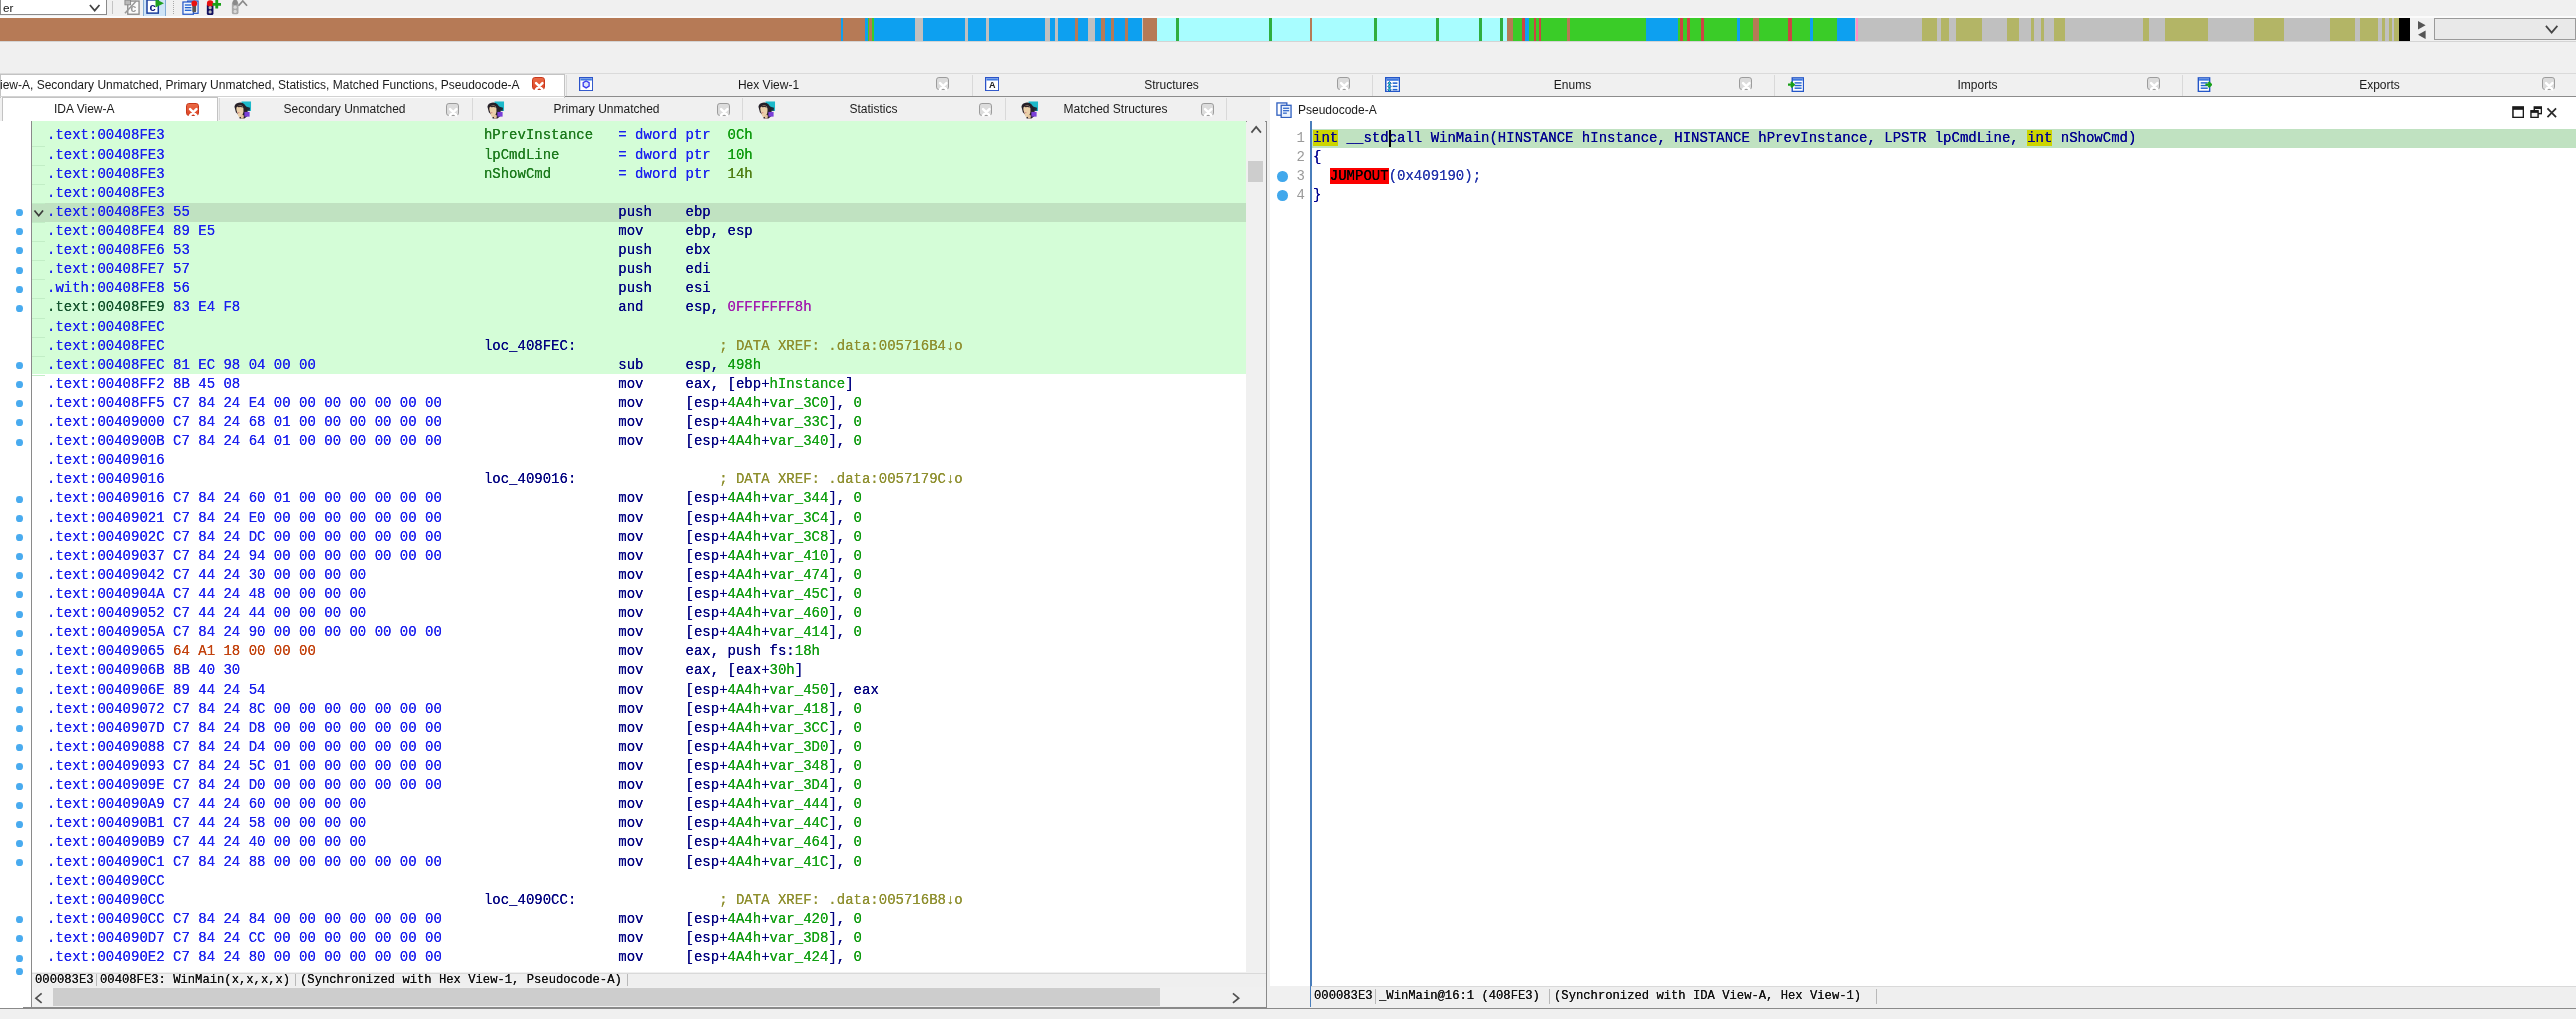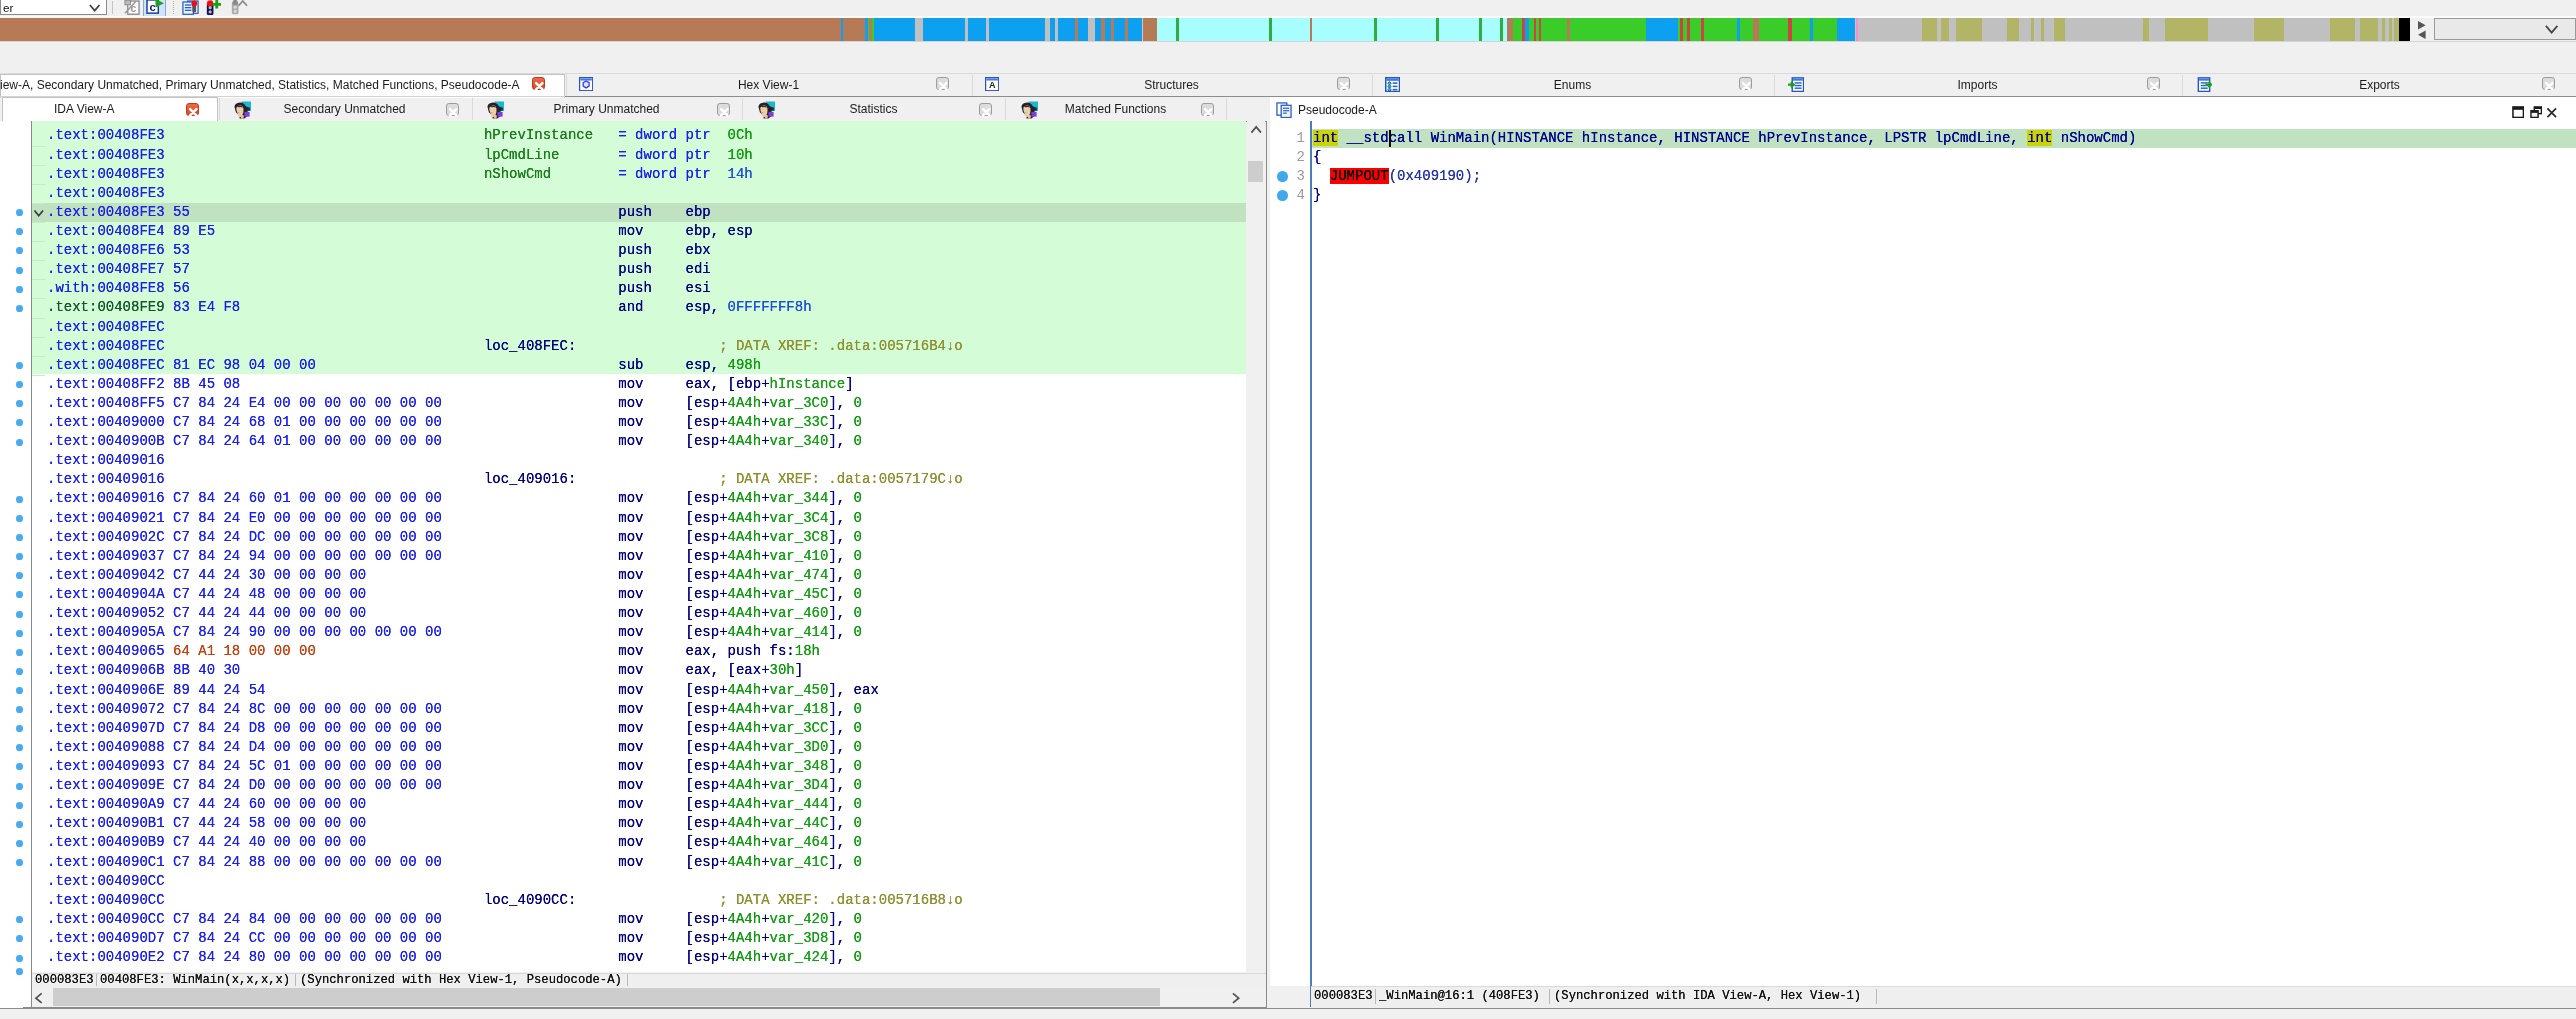--- a/index.html
+++ b/index.html
@@ -271,21 +271,21 @@
 <svg style="position:absolute;left:1020px;top:101px" width="19" height="18" viewBox="0 0 20 19">
 <rect x="9" y="0.5" width="10" height="10" fill="#1db9ca"></rect>
 <path d="M11,5 L18,7 L17.5,10.5 L11,9 Z" fill="#1b2c38"></path>
 <path d="M1.5,6 Q2,2.5 6,1.8 Q10,1.2 12,3.5 L14,6 L15.5,10 L15,16 L12,18.5 L7,18.5 L6,15 L3,12 Z" fill="#262028"></path>
 <path d="M3.5,7 Q4.5,4.5 7.5,4.4 Q10.3,4.6 11,8 Q11.5,11.5 10,14.5 Q8.5,17.2 6.5,17.5 Q5,15.5 4.5,12.5 Q3.2,9.5 3.5,7 Z" fill="#ead0a9"></path>
 <path d="M4,6.2 Q6,4.2 9,5 L10.5,7 Q8,5.8 6,6.6 Z" fill="#33252a"></path>
 <ellipse cx="5.8" cy="12.3" rx="1.1" ry="0.7" fill="#d9958a"></ellipse>
 <rect x="12" y="11.5" width="5.5" height="5" fill="#7a3fd8"></rect>
 <path d="M8,15 Q10,14 11.5,15.5 L11,18.5 L8.5,18.5 Z" fill="#e2c39c"></path>
 </svg>
-<div class="t13" style="position:absolute;left:1001px;top:102px;width:229px;text-align:center">Matched Functions</div>
+<div class="t13" style="position:absolute;left:1001px;top:102px;width:229px;text-align:center">Matched Structures</div>
 <div style="position:absolute;left:1201px;top:103px;width:13.4px;height:13.4px;background:#dcdcdc;border:1.4px solid #9c9c9c;border-radius:2.9px;box-sizing:border-box">
 <svg width="10.5" height="10.5" viewBox="0 0 10 10" style="margin:0.6px">
       <path d="M2,2 L8,8 M8,2 L2,8" stroke="#fff" stroke-width="2.4" stroke-linecap="round"></path>
     </svg></div>
 <div style="position:absolute;left:1226px;top:98px;width:1px;height:22px;background:#d9d9d9"></div>
 <div style="position:absolute;left:23px;top:121px;width:1243px;height:1.3px;background:#8c8c8c"></div>
 <div style="position:absolute;left:1270px;top:97px;width:1306px;height:24px;background:#fff"></div>
 <svg style="position:absolute;left:1276px;top:102px" width="16" height="16" viewBox="0 0 17 17">
 <rect x="1" y="1" width="10.5" height="13" fill="#fff" stroke="#3060c0" stroke-width="1.4"></rect>
 <rect x="5.5" y="3.5" width="10.5" height="13" fill="#eaf2fc" stroke="#3060c0" stroke-width="1.4"></rect>
@@ -327,28 +327,28 @@
 <div style="position:absolute;left:32px;top:337px;width:13.4px;height:1px;background:#c2eec6"></div>
 <div style="position:absolute;left:32px;top:356px;width:13.4px;height:1px;background:#c2eec6"></div>
 <div style="position:absolute;left:32px;top:375px;width:13.4px;height:1px;background:#c2eec6"></div>
 <svg style="position:absolute;left:33px;top:209px" width="11.5" height="8.6" viewBox="0 0 12 9">
     <path d="M1.5,1.5 L6,7 L10.5,1.5" stroke="#3a3a3a" stroke-width="1.8" fill="none"></path>
   </svg>
 <div style="position:absolute;left:0;top:121px;width:1246px;height:851px;overflow:hidden">
     <div style="position:absolute;left:0;top:-121px">
 <div class="dl" style="top:126px"><span style="color:#1a1fee">.text:00408FE3                                      </span><span style="color:#1c7a1c">hPrevInstance   </span><span style="color:#1a1fee">= dword ptr  </span><span style="color:#0c9a0c">0Ch</span></div>
 <div class="dl" style="top:146px"><span style="color:#1a1fee">.text:00408FE3                                      </span><span style="color:#1c7a1c">lpCmdLine       </span><span style="color:#1a1fee">= dword ptr  </span><span style="color:#0c9a0c">10h</span></div>
-<div class="dl" style="top:165px"><span style="color:#1a1fee">.text:00408FE3                                      </span><span style="color:#1c7a1c">nShowCmd        </span><span style="color:#1a1fee">= dword ptr  </span><span style="color:#1d4ed8">14h</span></div>
+<div class="dl" style="top:165px"><span style="color:#1a1fee">.text:00408FE3                                      </span><span style="color:#1c7a1c">nShowCmd        </span><span style="color:#1a1fee">= dword ptr  </span><span style="color:#4d7c0f">14h</span></div>
 <div class="dl" style="top:184px"><span style="color:#1a1fee">.text:00408FE3</span></div>
 <div class="dl" style="top:203px"><span style="color:#1a1fee">.text:00408FE3 </span><span style="color:#1a1fee">55                                                   </span><span style="color:#000080">push    </span><span style="color:#000080">ebp</span></div>
 <div class="dl" style="top:222px"><span style="color:#1a1fee">.text:00408FE4 </span><span style="color:#1a1fee">89 E5                                                </span><span style="color:#000080">mov     </span><span style="color:#000080">ebp, esp</span></div>
 <div class="dl" style="top:241px"><span style="color:#1a1fee">.text:00408FE6 </span><span style="color:#1a1fee">53                                                   </span><span style="color:#000080">push    </span><span style="color:#000080">ebx</span></div>
 <div class="dl" style="top:260px"><span style="color:#1a1fee">.text:00408FE7 </span><span style="color:#1a1fee">57                                                   </span><span style="color:#000080">push    </span><span style="color:#000080">edi</span></div>
 <div class="dl" style="top:279px"><span style="color:#1a1fee">.with:00408FE8 </span><span style="color:#1a1fee">56                                                   </span><span style="color:#000080">push    </span><span style="color:#000080">esi</span></div>
-<div class="dl" style="top:298px"><span style="color:#14532d">.text:00408FE9 </span><span style="color:#1a1fee">83 E4 F8                                             </span><span style="color:#000080">and     </span><span style="color:#000080">esp, </span><span style="color:#1d4ed8">0FFFFFFF8h</span></div>
+<div class="dl" style="top:298px"><span style="color:#14532d">.text:00408FE9 </span><span style="color:#1a1fee">83 E4 F8                                             </span><span style="color:#000080">and     </span><span style="color:#000080">esp, </span><span style="color:#a21caf">0FFFFFFF8h</span></div>
 <div class="dl" style="top:318px"><span style="color:#1a1fee">.text:00408FEC</span></div>
 <div class="dl" style="top:337px"><span style="color:#1a1fee">.text:00408FEC                                      </span><span style="color:#000080">loc_408FEC:                 </span><span style="color:#8e8f2e">; DATA XREF: .data:005716B4↓o</span></div>
 <div class="dl" style="top:356px"><span style="color:#1a1fee">.text:00408FEC </span><span style="color:#1a1fee">81 EC 98 04 00 00                                    </span><span style="color:#000080">sub     </span><span style="color:#000080">esp, </span><span style="color:#0c9a0c">498h</span></div>
 <div class="dl" style="top:375px"><span style="color:#1a1fee">.text:00408FF2 </span><span style="color:#1a1fee">8B 45 08                                             </span><span style="color:#000080">mov     </span><span style="color:#000080">eax, [ebp+</span><span style="color:#12a012">hInstance</span><span style="color:#000080">]</span></div>
 <div class="dl" style="top:394px"><span style="color:#1a1fee">.text:00408FF5 </span><span style="color:#1a1fee">C7 84 24 E4 00 00 00 00 00 00 00                     </span><span style="color:#000080">mov     </span><span style="color:#000080">[esp+</span><span style="color:#0c9a0c">4A4h</span><span style="color:#000080">+</span><span style="color:#12a012">var_3C0</span><span style="color:#000080">], </span><span style="color:#0c9a0c">0</span></div>
 <div class="dl" style="top:413px"><span style="color:#1a1fee">.text:00409000 </span><span style="color:#1a1fee">C7 84 24 68 01 00 00 00 00 00 00                     </span><span style="color:#000080">mov     </span><span style="color:#000080">[esp+</span><span style="color:#0c9a0c">4A4h</span><span style="color:#000080">+</span><span style="color:#12a012">var_33C</span><span style="color:#000080">], </span><span style="color:#0c9a0c">0</span></div>
 <div class="dl" style="top:432px"><span style="color:#1a1fee">.text:0040900B </span><span style="color:#1a1fee">C7 84 24 64 01 00 00 00 00 00 00                     </span><span style="color:#000080">mov     </span><span style="color:#000080">[esp+</span><span style="color:#0c9a0c">4A4h</span><span style="color:#000080">+</span><span style="color:#12a012">var_340</span><span style="color:#000080">], </span><span style="color:#0c9a0c">0</span></div>
 <div class="dl" style="top:451px"><span style="color:#1a1fee">.text:00409016</span></div>
 <div class="dl" style="top:470px"><span style="color:#1a1fee">.text:00409016                                      </span><span style="color:#000080">loc_409016:                 </span><span style="color:#8e8f2e">; DATA XREF: .data:0057179C↓o</span></div>
 <div class="dl" style="top:489px"><span style="color:#1a1fee">.text:00409016 </span><span style="color:#1a1fee">C7 84 24 60 01 00 00 00 00 00 00                     </span><span style="color:#000080">mov     </span><span style="color:#000080">[esp+</span><span style="color:#0c9a0c">4A4h</span><span style="color:#000080">+</span><span style="color:#12a012">var_344</span><span style="color:#000080">], </span><span style="color:#0c9a0c">0</span></div>

